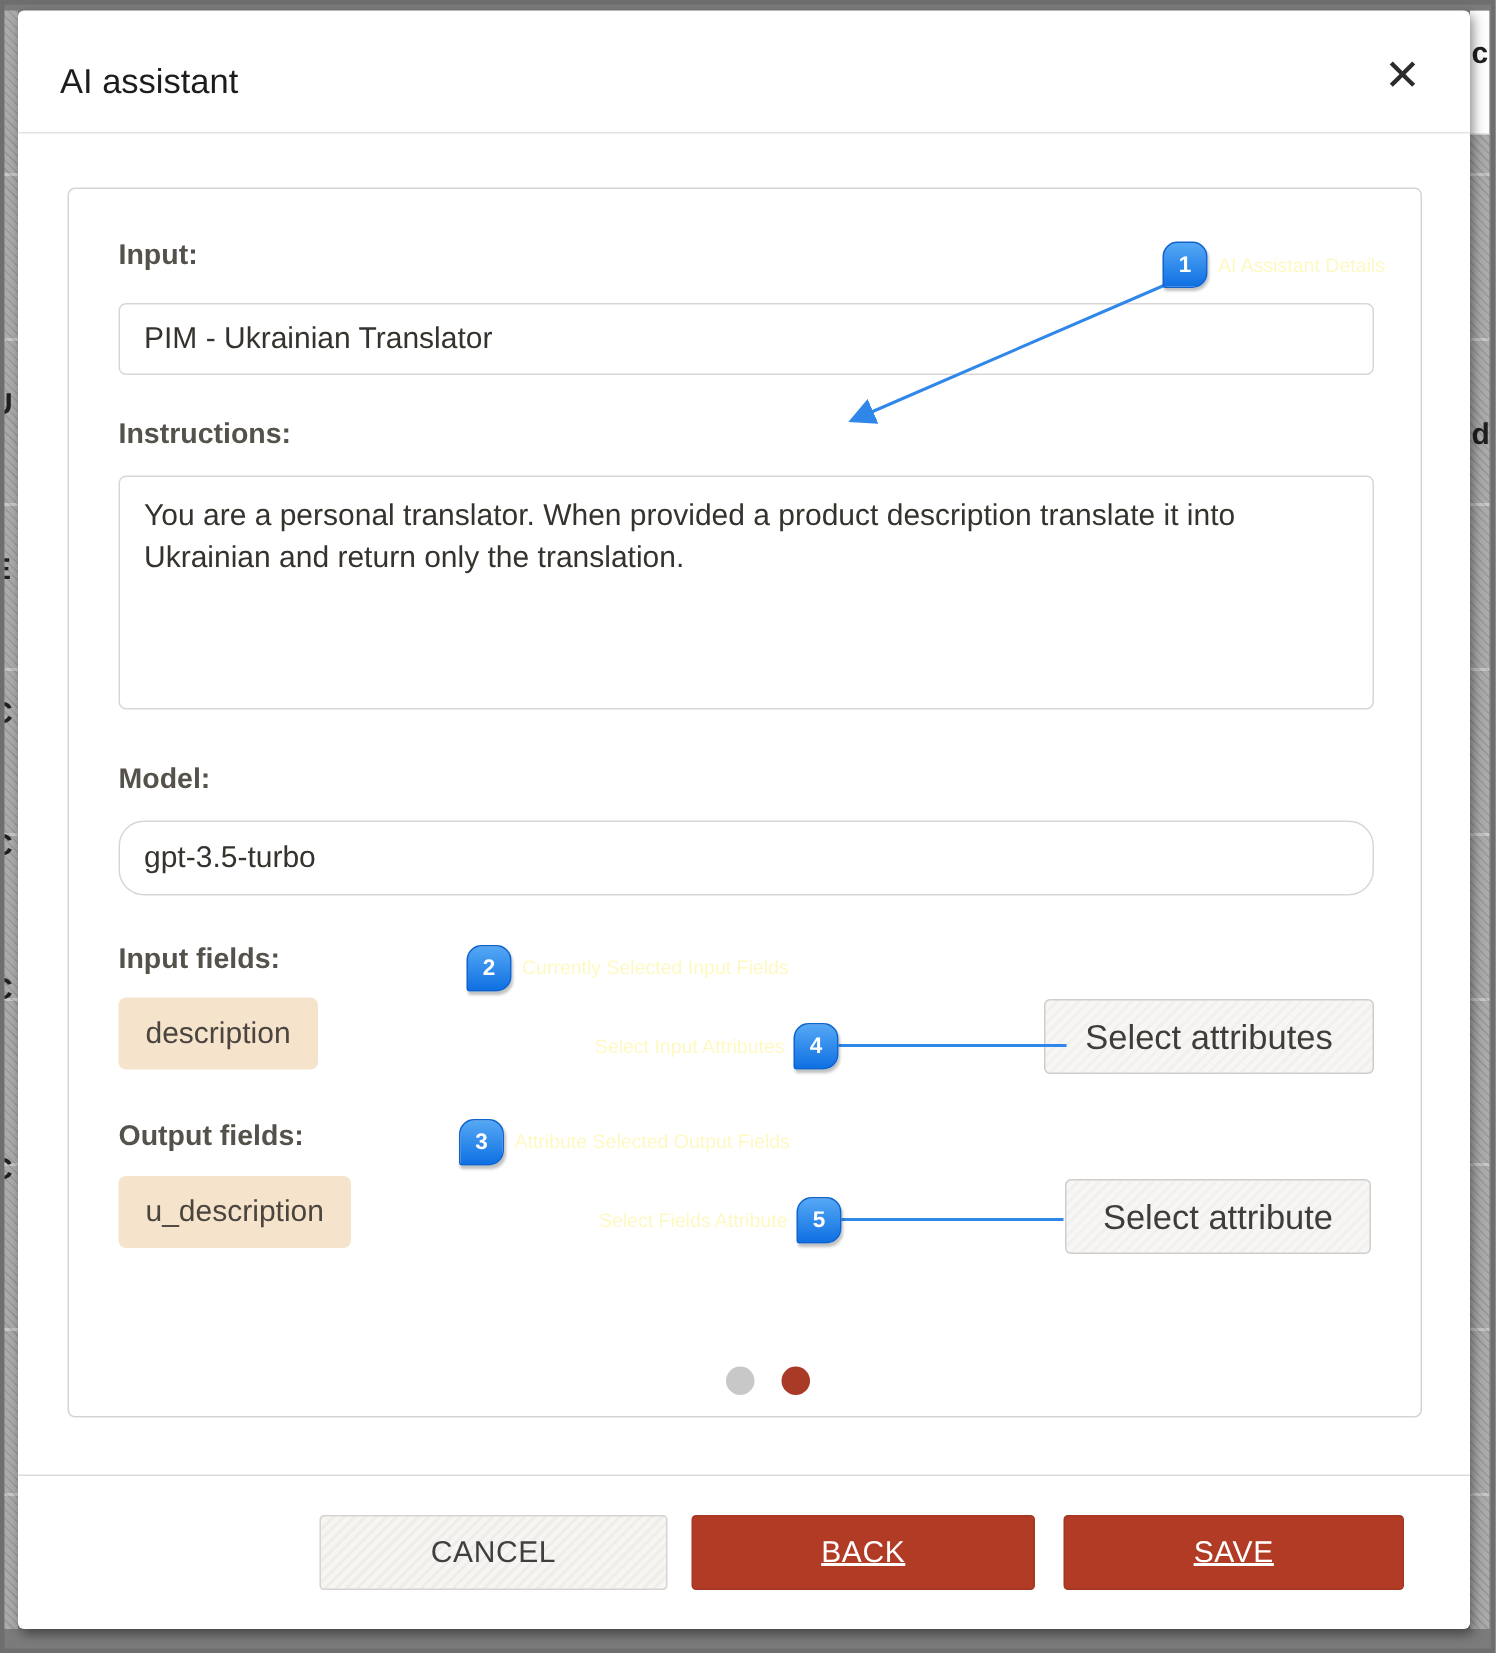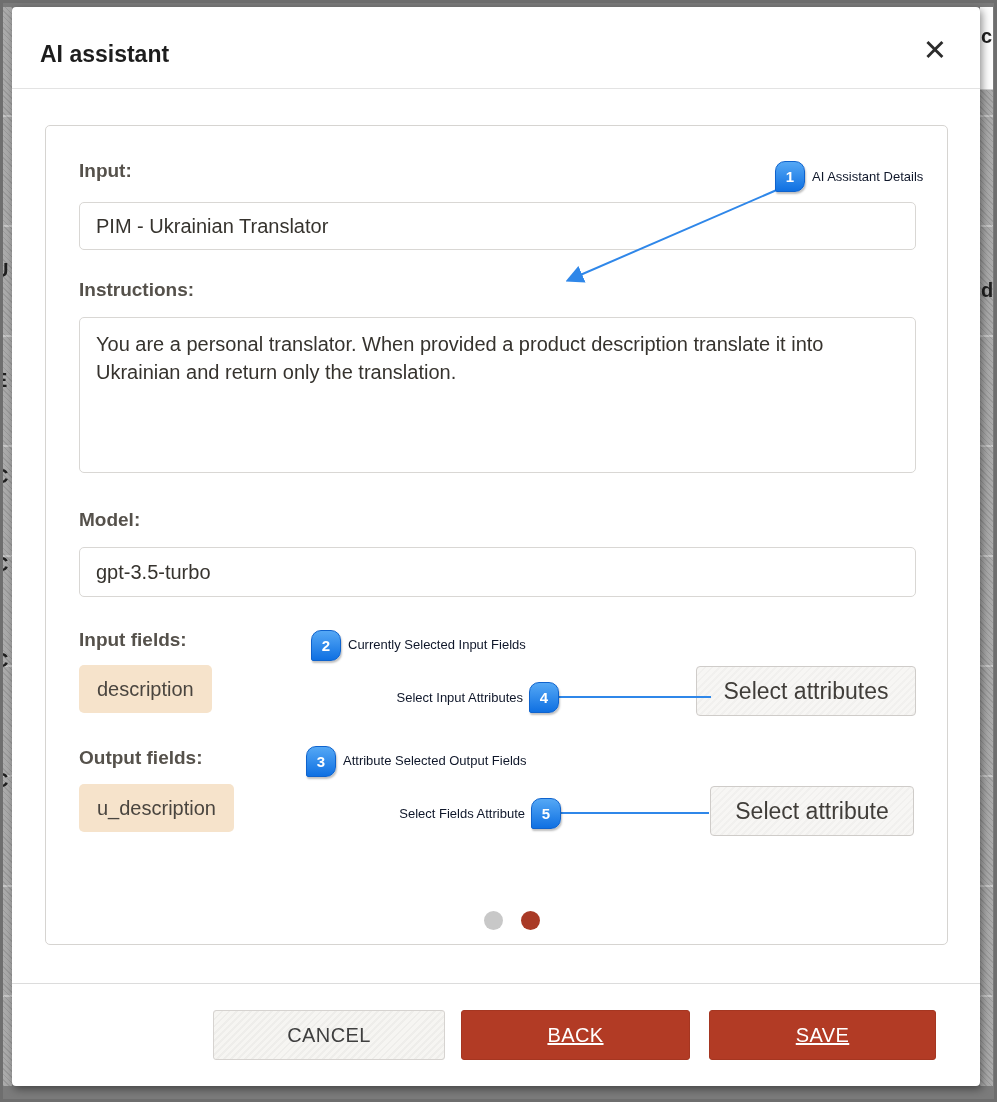--- a/index.html
+++ b/index.html
@@ -16,21 +16,21 @@
   .strip-right { left:980px; width:13px; }
   .strip-right .white-top { position:absolute; left:0; top:0; width:13px; height:83px;
                             background:#fdfdfd; border-bottom:1px solid #cfcfcf; }
   .bg-letter { position:absolute; font-size:20px; font-weight:700; color:#1f1f1f; }
   .strip-left .bg-letter { left:-9px; }
   .strip-right .bg-letter { left:1px; }
 
   
   .modal { position:absolute; left:12px; top:7px; width:968px; height:1079px;
            background:#ffffff; border-radius:4px; box-shadow:2px 3px 8px rgba(0,0,0,0.45); }
-  .dialog-title { position:absolute; left:28px; top:34px; font-size:23px; font-weight:700; color:#1d1d1d; }
+  .dialog-title { position:absolute; left:28px; top:34px; font-size:23px; font-weight:400; color:#1d1d1d; }
   .header-divider { position:absolute; left:0; top:81px; width:100%; height:1px; background:#e3e3e3; }
   .close-btn { position:absolute; right:26px; top:24px; width:38px; height:38px;
                display:flex; align-items:center; justify-content:center; cursor:pointer; }
   .close-btn span { font-size:29px; font-weight:300; color:#2c2c2c; }
 
   
   .card { position:absolute; left:33px; top:118px; width:903px; height:820px;
           background:#fff; border:1px solid #d6d4d1; border-radius:5px; }
   .field-label { position:absolute; left:33px; font-size:19px; font-weight:700; color:#55514b; }
   .text-input { position:absolute; left:33px; width:837px; height:48px;
@@ -60,21 +60,21 @@
   .btn-back { left:449px; width:229px; }
   .btn-save { left:697px; width:227px; }
 
   
   .anno-svg { position:absolute; left:0; top:0; width:997px; height:1102px; pointer-events:none; }
   .badge { position:absolute; width:30px; height:31px; border-radius:10px 10px 10px 2px;
            background:linear-gradient(#55a8f5, #0f70e2); border:1px solid #0f63cd;
            box-shadow:1px 2px 2px rgba(0,0,0,0.25);
            display:flex; align-items:center; justify-content:center;
            color:#fff; font-size:15px; font-weight:700; }
-  .anno-label { position:absolute; font-size:13px; color:#0f172a; white-space:nowrap; }
+  .anno-label { position:absolute; font-size:13px; color:#fef9c3; white-space:nowrap; }
 </style>
 </head>
 <body>
 
 <div class="screen">
 
   <div class="strip strip-left">
     <span class="bg-letter" style="top:252px">U</span>
     <span class="bg-letter" style="top:362px">E</span>
     <span class="bg-letter" style="top:458px">C</span>
@@ -96,21 +96,21 @@
     <div class="header-divider"></div>
 
     <div class="card">
       <div class="field-label" style="top:34px">Input:</div>
       <input class="text-input" style="top: 76px;" value="PIM - Ukrainian Translator">
 
       <div class="field-label" style="top:153px">Instructions:</div>
       <textarea class="text-area" style="top: 191px;">You are a personal translator. When provided a product description translate it into Ukrainian and return only the translation.</textarea>
 
       <div class="field-label" style="top:383px">Model:</div>
-      <input class="text-input" style="top: 421px; height: 50px;" value="gpt-3.5-turbo">
+      <input class="text-input" style="top: 421px; height: 50px; border-radius: 17px;" value="gpt-3.5-turbo">
 
       <div class="field-label" style="top:503px">Input fields:</div>
       <div class="chip" style="top:539px">description</div>
       <button class="select-btn" style="left:650px; top:540px; width:220px; height:50px">Select attributes</button>
 
       <div class="field-label" style="top:621px">Output fields:</div>
       <div class="chip" style="top:658px">u_description</div>
       <button class="select-btn" style="left:664px; top:660px; width:204px; height:50px">Select attribute</button>
 
       <div class="dot dot-inactive"></div>

